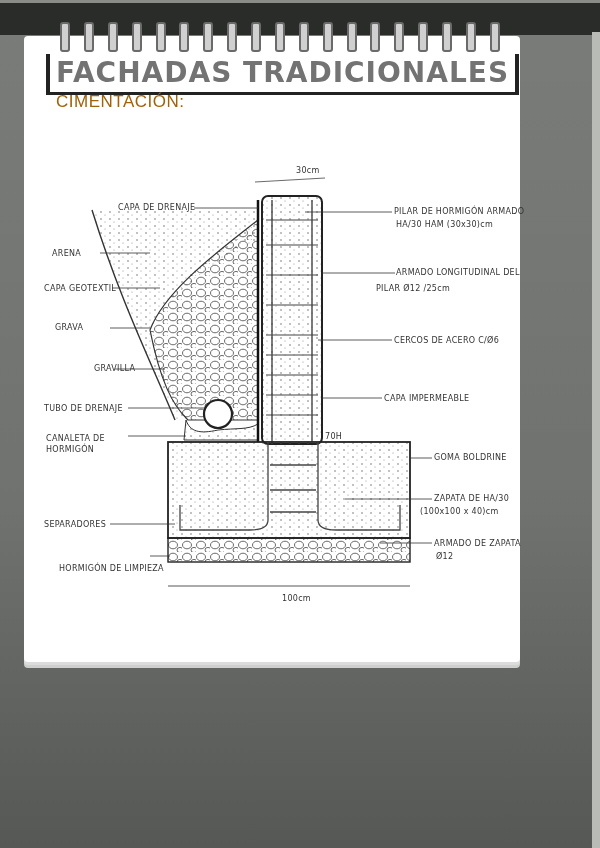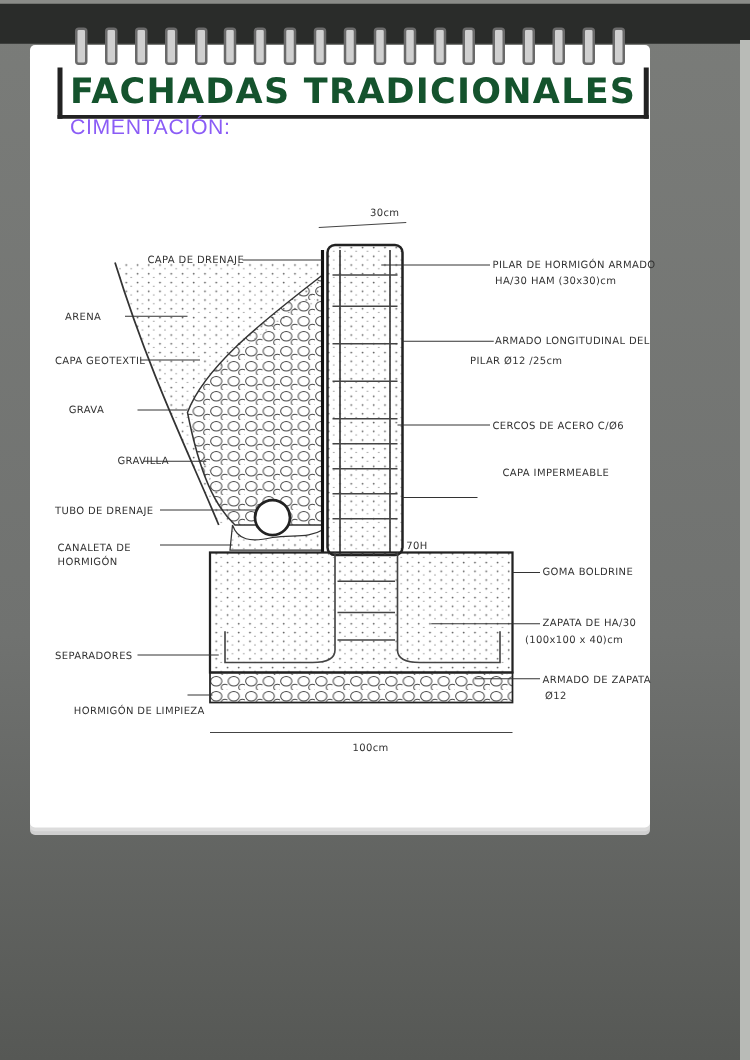--- a/index.html
+++ b/index.html
@@ -6,22 +6,22 @@
   body { width:600px; height:848px; position:relative; overflow:hidden;
          background: linear-gradient(180deg,#7a7c79 0%,#707270 60%,#565855 100%);
          font-family: "Liberation Sans", sans-serif; }
   .topband { position:absolute; left:0; top:0; width:600px; height:32px; background:#2a2c2a; border-top:3px solid #8a8c88; }
   .rightedge { position:absolute; right:0; top:32px; width:8px; height:816px; background:#b9bbb7; }
   .page-shadow { position:absolute; left:28px; top:40px; width:492px; height:628px; background:#e9e9e7; border-radius:6px; }
   .page { position:absolute; left:24px; top:36px; width:496px; height:626px; background:#fff; border-radius:4px; box-shadow: 0 3px 0 #dcdcdc, 0 6px 0 #cfcfcf; }
   .spiral { position:absolute; top:22px; left:60px; width:440px; height:28px; display:flex; justify-content:space-between; }
   .ring { width:6px; height:26px; border:2px solid #6a6a6a; border-radius:3px; background:#d0d0d0; }
   .title { position:absolute; left:46px; top:54px; height:38px; border-left:4px solid #222; border-right:4px solid #222; border-bottom:3px solid #222; padding:0 6px;
-           font-family:"DejaVu Sans", sans-serif; font-weight:bold; font-size:28px; letter-spacing:1px; color:#14532d; line-height:38px; }
-  .subtitle { position:absolute; left:56px; top:92px; font-size:17px; color:#8b5cf6; letter-spacing:0.5px; }
+           font-family:"DejaVu Sans", sans-serif; font-weight:bold; font-size:28px; letter-spacing:1px; color:#737373; line-height:38px; }
+  .subtitle { position:absolute; left:56px; top:92px; font-size:17px; color:#a16207; letter-spacing:0.5px; }
   .lbl { position:absolute; font-size:8px; color:#333; letter-spacing:0.3px; white-space:nowrap; font-family:"DejaVu Sans", sans-serif; }
   svg.drawing { position:absolute; left:0; top:0; }
 </style>
 </head>
 <body>
 
 <div class="topband"></div>
 <div class="rightedge"></div>
 <div class="page-shadow"></div>
 <div class="page"></div>
@@ -138,18 +138,18 @@
 <div class="lbl" style="left:44px;top:404px;">TUBO DE DRENAJE</div>
 <div class="lbl" style="left:46px;top:433px;width:80px;white-space:normal;line-height:11px;">CANALETA DE HORMIGÓN</div>
 <div class="lbl" style="left:44px;top:520px;">SEPARADORES</div>
 <div class="lbl" style="left:48px;top:564px;padding-left:11px;">HORMIGÓN DE LIMPIEZA</div>
 
 <div class="lbl" style="left:394px;top:207px;">PILAR DE HORMIGÓN ARMADO</div>
 <div class="lbl" style="left:396px;top:220px;">HA/30 HAM (30x30)cm</div>
 <div class="lbl" style="left:396px;top:268px;">ARMADO LONGITUDINAL DEL</div>
 <div class="lbl" style="left:376px;top:284px;">PILAR Ø12 /25cm</div>
 <div class="lbl" style="left:394px;top:336px;">CERCOS DE ACERO C/Ø6</div>
-<div class="lbl" style="left:384px;top:374px;margin-left:18px;">CAPA IMPERMEABLE</div>
+<div class="lbl" style="left:384px;top:394px;">CAPA IMPERMEABLE</div>
 <div class="lbl" style="left:434px;top:453px;">GOMA BOLDRINE</div>
 <div class="lbl" style="left:434px;top:494px;">ZAPATA DE HA/30</div>
 <div class="lbl" style="left:420px;top:507px;">(100x100 x 40)cm</div>
 <div class="lbl" style="left:434px;top:539px;">ARMADO DE ZAPATA</div>
 <div class="lbl" style="left:436px;top:552px;">Ø12</div>
 
 </body></html>

